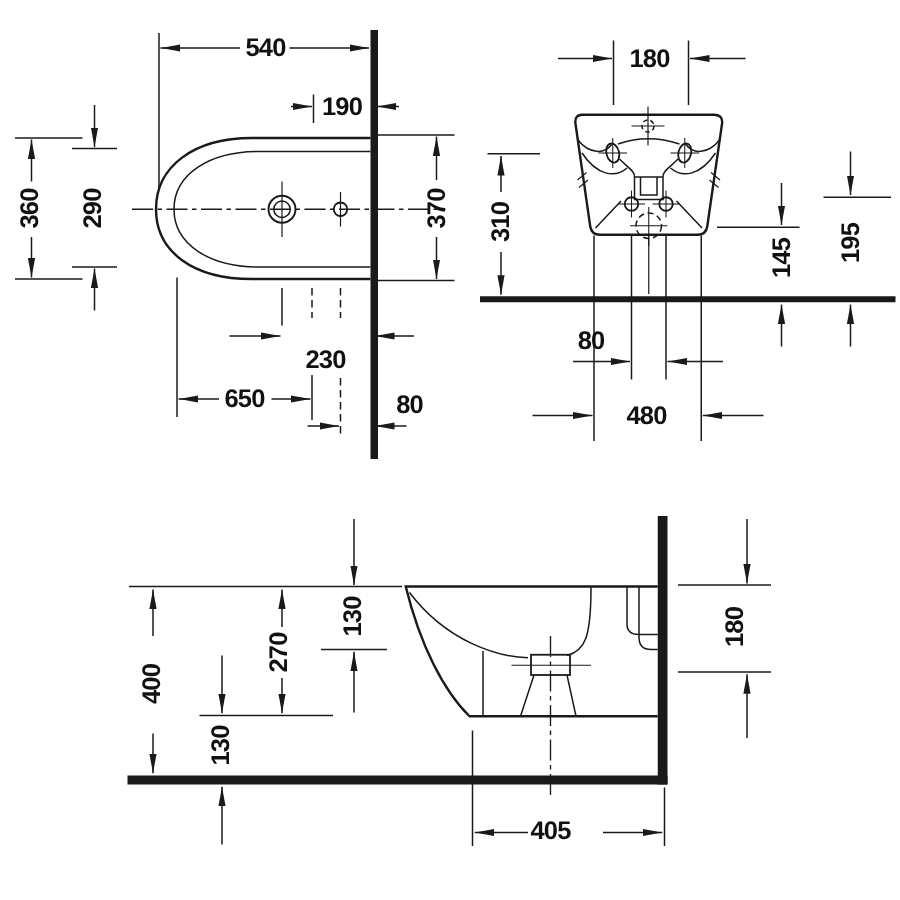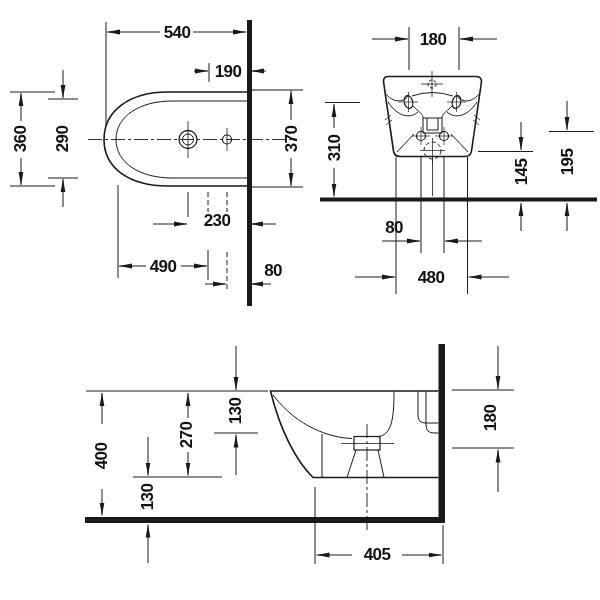--- a/index.html
+++ b/index.html
@@ -193,31 +193,31 @@
     <line x1="352" y1="555" x2="316.5" y2="555" marker-end="url(#ah)"></line>
     <line x1="402" y1="555" x2="441.5" y2="555" marker-end="url(#ah)"></line>
   </g>
 </svg>
 
 <span class="dim" style="left:177px;top:32px">540</span>
 <span class="dim" style="left:228px;top:71px">190</span>
 <span class="dim rot" style="left:20px;top:139px">360</span>
 <span class="dim rot" style="left:62px;top:139px">290</span>
 <span class="dim rot" style="left:291px;top:139px">370</span>
-<span class="dim" style="left:217px;top:220px">230</span>
-<span class="dim" style="left:163px;top:266px">490</span>
+<span class="dim" style="left:217px;top:240px">230</span>
+<span class="dim" style="left:163px;top:266px">650</span>
 <span class="dim" style="left:273px;top:270px">80</span>
 
 <span class="dim" style="left:433px;top:39px">180</span>
 <span class="dim rot" style="left:334px;top:148px">310</span>
 <span class="dim rot" style="left:521px;top:172px">145</span>
 <span class="dim rot" style="left:567px;top:162px">195</span>
 <span class="dim" style="left:394px;top:227px">80</span>
 <span class="dim" style="left:431px;top:277px">480</span>
 
 <span class="dim rot" style="left:235px;top:411px">130</span>
 <span class="dim rot" style="left:186px;top:435px">270</span>
 <span class="dim rot" style="left:101px;top:456px">400</span>
 <span class="dim rot" style="left:147px;top:497px">130</span>
 <span class="dim rot" style="left:490px;top:418px">180</span>
-<span class="dim" style="left:377px;top:554px">405</span>
+<span class="dim" style="left:367px;top:554px">405</span>
 
 </div>
 
 </body></html>

